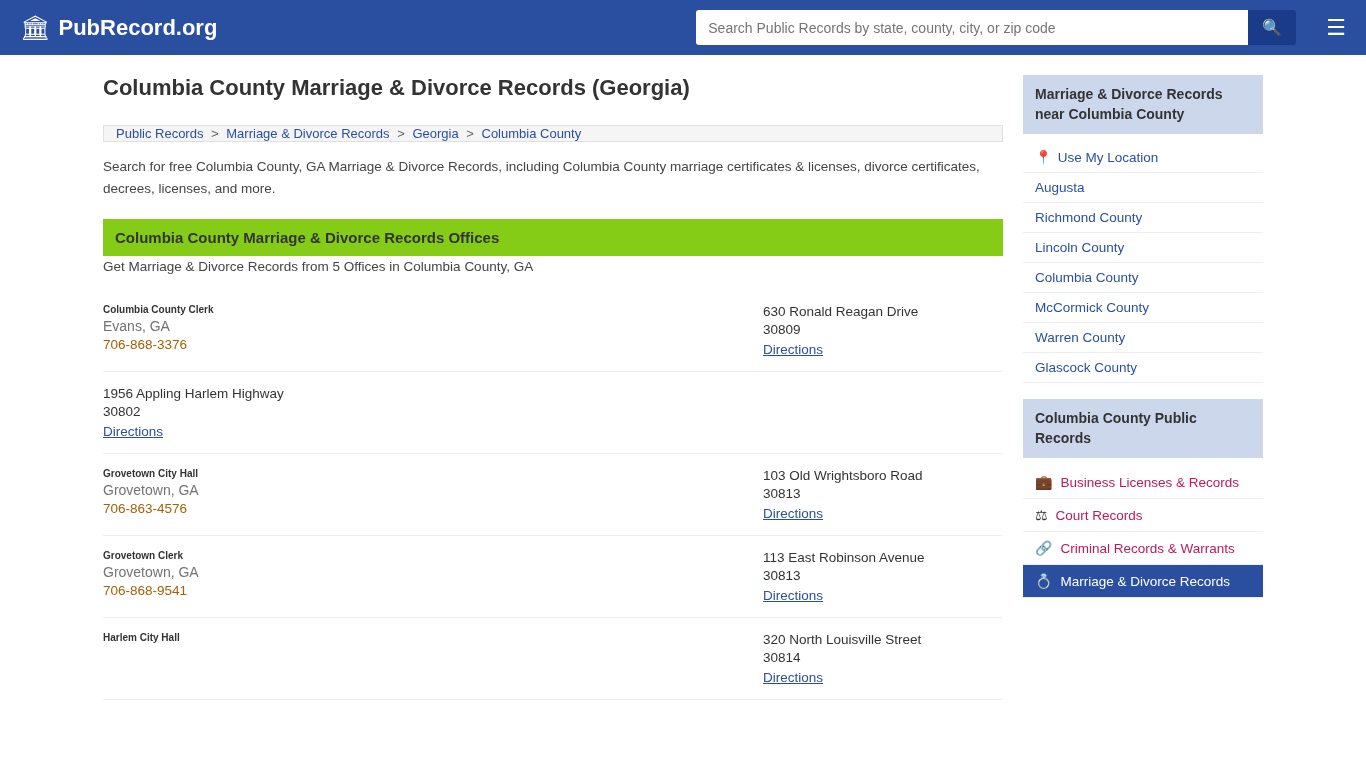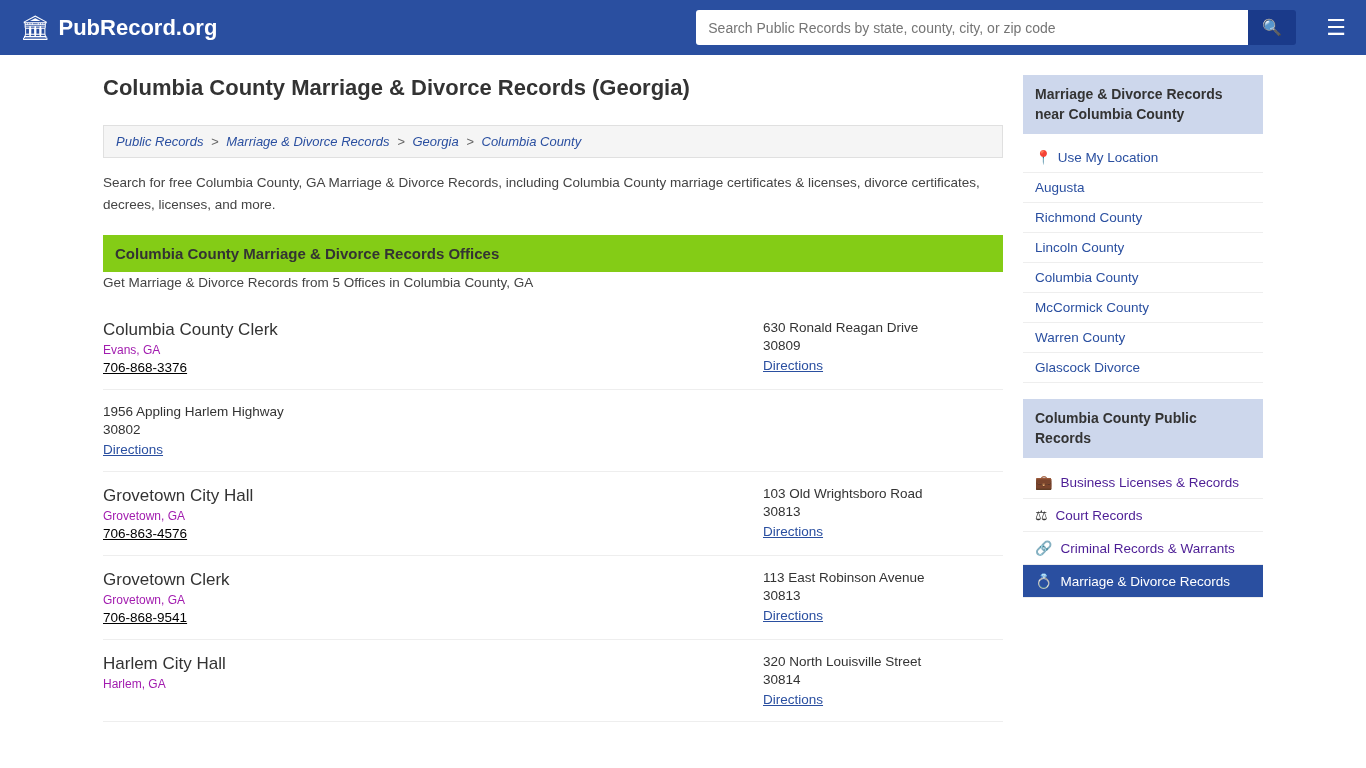--- a/index.html
+++ b/index.html
@@ -82,25 +82,24 @@
     .page-title {
       font-size: 22px;
       font-weight: bold;
       color: #333;
       margin-bottom: 24px;
     }
 
     
     .breadcrumb {
       background: #f5f5f5;
-      padding: 8px 12px;
+      padding: 0 12px;
       font-size: 13px;
       margin-bottom: 14px;
       border: 1px solid #e0e0e0;
-      font-style: italic;
     }
     .breadcrumb a {
       color: #2a4fa0;
       text-decoration: none;
     }
     .breadcrumb span { color: #666; margin: 0 4px; }
 
     
     .description {
       font-size: 13.5px;
@@ -128,33 +127,32 @@
     .office-list { }
     .office-item {
       display: flex;
       justify-content: space-between;
       padding: 14px 0;
       border-bottom: 1px solid #eee;
     }
     .office-left { flex: 1; }
     .office-right { text-align: left; min-width: 240px; }
     .office-name {
-      font-weight: normal;
-      font-size: 17px;
+      font-weight: bold;
+      font-size: 10px;
       margin-bottom: 3px;
     }
     .office-city {
-      color: #a21caf;
-      font-size: 12px;
+      color: #737373;
+      font-size: 14px;
       margin-bottom: 3px;
     }
     .office-phone {
-      color: #000000;
-      font-size: 13.5px;
-      text-decoration: underline;
+      color: #a16207;
+      font-size: 13.5px;
     }
     .office-address {
       font-size: 13.5px;
       color: #333;
       margin-bottom: 3px;
     }
     .office-zip {
       font-size: 13.5px;
       color: #333;
       margin-bottom: 4px;
@@ -197,21 +195,21 @@
     .sidebar-records-list { list-style: none; margin-bottom: 0; }
     .sidebar-records-list li {
       padding: 8px 12px;
       font-size: 13.5px;
       border-bottom: 1px solid #eee;
       display: flex;
       align-items: center;
       gap: 8px;
     }
     .sidebar-records-list li a {
-      color: #4c1d95;
+      color: #be185d;
       text-decoration: none;
     }
     .sidebar-records-list li.active {
       background: #2a4fa0;
       color: #fff;
     }
     .sidebar-records-list li.active a {
       color: #fff;
     }
     .record-icon { font-size: 14px; }
@@ -298,21 +296,20 @@
         <div class="office-right">
           <div class="office-address">113 East Robinson Avenue</div>
           <div class="office-zip">30813</div>
           <a class="directions-link" href="#">Directions</a>
         </div>
       </div>
 
       <div class="office-item">
         <div class="office-left">
           <div class="office-name">Harlem City Hall</div>
-          <div class="office-city">Harlem, GA</div>
         </div>
         <div class="office-right">
           <div class="office-address">320 North Louisville Street</div>
           <div class="office-zip">30814</div>
           <a class="directions-link" href="#">Directions</a>
         </div>
       </div>
 
     </div>
   </div>
@@ -325,21 +322,21 @@
       <li class="use-location">
         <span>📍</span>
         <span>Use My Location</span>
       </li>
       <li><a href="#">Augusta</a></li>
       <li><a href="#">Richmond County</a></li>
       <li><a href="#">Lincoln County</a></li>
       <li><a href="#">Columbia County</a></li>
       <li><a href="#">McCormick County</a></li>
       <li><a href="#">Warren County</a></li>
-      <li><a href="#">Glascock Divorce</a></li>
+      <li><a href="#">Glascock County</a></li>
     </ul>
 
     <div class="sidebar-section-header">Columbia County Public Records</div>
 
     <ul class="sidebar-records-list">
       <li>
         <span class="record-icon">💼</span>
         <a href="#">Business Licenses &amp; Records</a>
       </li>
       <li>

